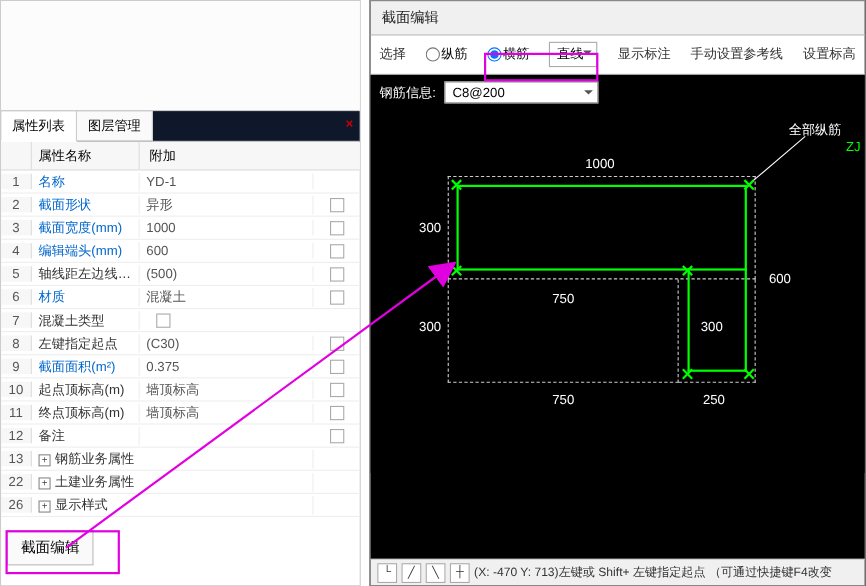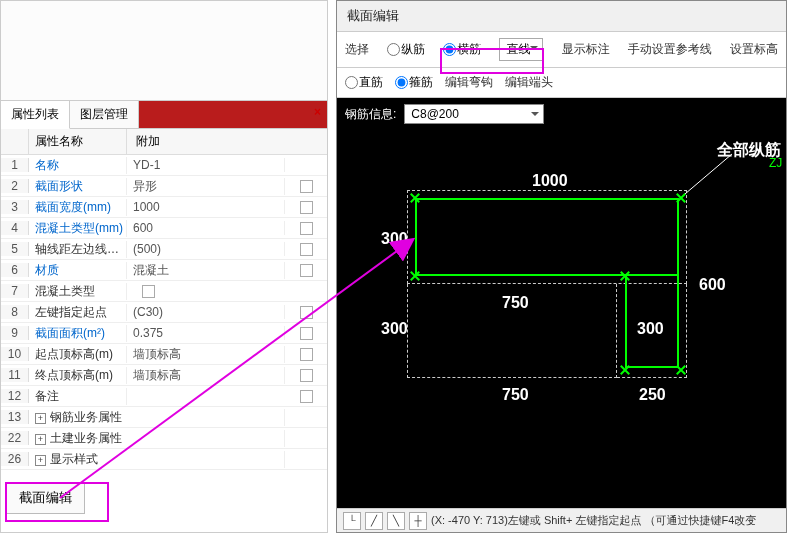--- a/index.html
+++ b/index.html
@@ -1,20 +1,20 @@
 <!DOCTYPE html>
 <html><head>
 <meta charset="utf-8">
 <style>
   * { box-sizing: border-box; margin: 0; padding: 0; }
   body { font-family: "Microsoft YaHei", sans-serif; font-size: 12px; background: #fff; width: 787px; height: 533px; overflow: hidden; position: relative; }
   .left-panel { position: absolute; left: 0; top: 0; width: 328px; height: 533px; border: 1px solid #ccc; background: #fff; }
   .left-top-blank { height: 100px; border-bottom: 1px solid #ccc; background: #fcfcfc; }
   .close-x { position: absolute; right: 6px; top: 104px; color: #c00; font-weight: bold; cursor: pointer; }
-  .tabs-row { display: flex; border-bottom: 1px solid #ccc; background: #b91c1c; }
+  .tabs-row { display: flex; border-bottom: 1px solid #ccc; background: #0f172a; }
   .tab { padding: 5px 10px; border-right: 1px solid #ccc; background: #fafafa; cursor: pointer; }
   .tab.active { background: #fff; border-bottom: 1px solid #fff; margin-bottom: -1px; }
   .grid-header { display: flex; background: #f7f7f7; border-bottom: 1px solid #ddd; }
   .gh-num { width: 28px; border-right: 1px solid #ddd; }
   .gh-name { width: 98px; padding: 4px 6px; border-right: 1px solid #ddd; }
   .gh-val { flex: 1; padding: 4px 6px; border-right: 1px solid #ddd; text-align: center; }
   .gh-extra { width: 42px; padding: 4px 6px; text-align: center; }
   .grid-body { }
   .grid-row { display: flex; border-bottom: 1px solid #eee; align-items: center; height: 21px; }
   .gc-num { width: 28px; padding: 0 4px; text-align: center; background: #f7f7f7; border-right: 1px solid #ddd; color: #555; }
@@ -34,21 +34,21 @@
   .tb-radio { display: flex; align-items: center; gap: 1px; }
   .tb-radio input { margin: 0; }
   .tb-select { border: 1px solid #aaa; padding: 2px 12px 2px 6px; background: #fff; position: relative; }
   .tb-select::after { content: ""; position: absolute; right: 4px; top: 7px; border: 4px solid transparent; border-top-color: #555; }
   .hl-tb { position: absolute; left: 440px; top: 48px; width: 104px; height: 26px; border: 2px solid #e000e0; pointer-events: none; z-index: 5; }
   .toolbar2 { display: flex; align-items: center; gap: 12px; padding: 6px 8px; background: #fff; border-bottom: 1px solid #ccc; }
   .info-row { display: flex; align-items: center; gap: 8px; padding: 6px 8px; background: #000; color: #fff; }
   .info-input { background: #fff; color: #000; padding: 2px 6px; width: 140px; border: 1px solid #888; position: relative; }
   .info-input::after { content: ""; position: absolute; right: 4px; top: 7px; border: 4px solid transparent; border-top-color: #555; }
   .canvas { position: relative; width: 100%; height: 330px; background: #000; }
-  .dim-label { position: absolute; color: #fff; font-size: 16px; font-weight: bold; }
+  .dim-label { position: absolute; color: #fff; font-size: 12px; }
   .label-green { position: absolute; color: #0f0; font-size: 12px; }
   .shape-outer { position: absolute; border: 1px dashed #ccc; }
   .shape-green { position: absolute; border: 2px solid #0f0; }
   .cross { position: absolute; width: 12px; height: 12px; }
   .cross::before, .cross::after { content: ""; position: absolute; background: #0f0; }
   .cross::before { left: 5px; top: 0; width: 2px; height: 12px; transform: rotate(45deg); }
   .cross::after { left: 5px; top: 0; width: 2px; height: 12px; transform: rotate(-45deg); }
   .arrow-line { position: absolute; pointer-events: none; z-index: 10; }
   .status-bar { position: absolute; bottom: 0; left: 0; right: 0; height: 24px; background: #f0f0f0; display: flex; align-items: center; gap: 4px; padding: 0 6px; font-size: 11px; color: #333; border-top: 1px solid #ccc; white-space: nowrap; overflow: hidden; }
   .sb-icon { width: 18px; height: 18px; border: 1px solid #aaa; display: flex; align-items: center; justify-content: center; background: #fff; font-size: 10px; }
@@ -86,21 +86,21 @@
       <div class="grid-row">
         <div class="gc-num">3</div>
         <div class="gc-name">截面宽度(mm)</div>
         <div class="gc-val">1000</div>
         <div class="gc-extra">
           <div class="chk"></div>
         </div>
       </div>
       <div class="grid-row">
         <div class="gc-num">4</div>
-        <div class="gc-name">混凝土类型(mm)</div>
+        <div class="gc-name">编辑端头(mm)</div>
         <div class="gc-val">600</div>
         <div class="gc-extra">
           <div class="chk"></div>
         </div>
       </div>
       <div class="grid-row">
         <div class="gc-num">5</div>
         <div class="gc-name black">轴线距左边线…</div>
         <div class="gc-val">(500)</div>
         <div class="gc-extra">
@@ -196,32 +196,20 @@
     <label class="tb-radio">
         <input type="radio" name="r1" checked="" style="">
         <span>横筋</span>
       </label>
     <span class="tb-select">直线</span>
     <span class="tb-label">显示标注</span>
     <span class="tb-label">手动设置参考线</span>
     <span class="tb-label">设置标高</span>
   </div>
 
-  <div class="toolbar2">
-    <label class="tb-radio">
-        <input type="radio" name="r2" style="">
-        <span>直筋</span>
-      </label>
-    <label class="tb-radio">
-        <input type="radio" name="r2" checked="" style="">
-        <span>箍筋</span>
-      </label>
-    <span class="tb-label">编辑弯钩</span>
-    <span class="tb-label">编辑端头</span>
-  </div>
 
   <div class="info-row">
     <span>钢筋信息:</span>
     <div class="info-input">C8@200</div>
   </div>
 
   <div class="canvas">
 
     <div class="shape-outer" style="left:70px; top:60px; width:280px; height:94px;"></div>
     <div class="shape-outer" style="left:70px; top:154px; width:210px; height:94px; border-top:none;"></div>

